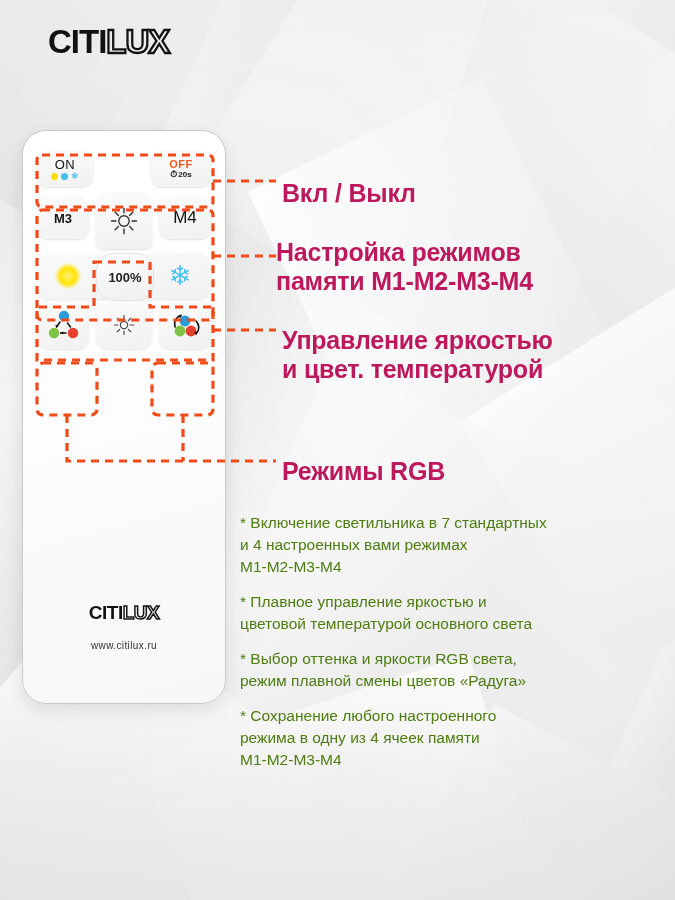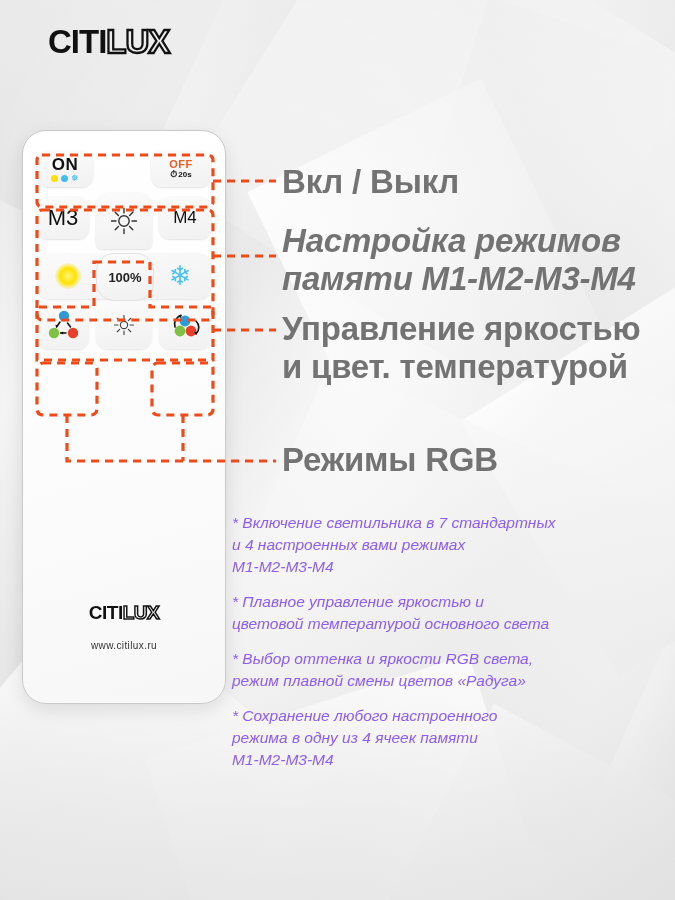--- a/index.html
+++ b/index.html
@@ -87,37 +87,37 @@
     border-radius:11px;
     box-shadow:0 1px 2px rgba(0,0,0,.10), 0 0 0 .5px rgba(0,0,0,.03);
     display:flex;align-items:center;justify-content:center;
     position:relative;
   }
 
   
   .row-power{display:flex;justify-content:space-between;height:36px;}
   .key-on{width:56px;height:36px;flex-direction:column;gap:1px;}
   .key-off{width:60px;height:36px;flex-direction:column;gap:0px;}
-  .lbl-on{font-size:17px;font-weight:bold;color:#111;line-height:1;letter-spacing:.5px;}
+  .lbl-on{font-size:13px;font-weight:normal;color:#111;line-height:1;letter-spacing:.5px;}
   .lbl-off{font-size:11px;font-weight:bold;color:#ef5a1e;line-height:1;letter-spacing:.5px;}
   .on-icons{display:flex;gap:3px;align-items:center;height:8px;}
   .dot-warm{width:7px;height:7px;border-radius:50%;background:#ffe000;}
   .dot-cool{width:7px;height:7px;border-radius:50%;background:#43bdf0;}
   .dot-flake{width:8px;height:8px;color:#43bdf0;font-size:9px;line-height:8px;}
   .off-sub{font-size:8px;font-weight:bold;color:#111;display:flex;align-items:center;gap:1px;line-height:1;}
   .clock-g{font-size:9px;}
 
   
   .row-m12{display:flex;justify-content:space-between;align-items:center;height:36px;margin-top:10px;}
   .key-m{width:56px;height:36px;font-size:17px;font-weight:bold;color:#111;}
   .led{width:4px;height:4px;border-radius:50%;background:#b9b9ba;box-shadow:0 0 2px rgba(0,0,0,.2);}
 
   
   .cluster{position:relative;height:152px;margin-top:10px;}
-  .key-m3{position:absolute;left:0;top:0;width:52px;height:42px;font-size:22px;font-weight:normal;color:#111;}
+  .key-m3{position:absolute;left:0;top:0;width:52px;height:42px;font-size:13px;font-weight:bold;color:#111;}
   .key-m4{position:absolute;right:0;top:0;width:52px;height:42px;font-size:17px;font-weight:normal;color:#111;}
   .key-up{position:absolute;left:59px;top:-4px;width:56px;height:56px;border-radius:12px 12px 6px 6px;}
   .key-mid-row{position:absolute;left:0;top:56px;width:174px;height:46px;border-radius:12px;
        background:linear-gradient(170deg,#fbfbfb 0%,#f1f1f2 100%);
        box-shadow:0 1px 2px rgba(0,0,0,.10);}
   .key-warm{position:absolute;left:8px;top:58px;width:46px;height:42px;display:flex;align-items:center;justify-content:center;}
   .key-cool{position:absolute;right:8px;top:58px;width:46px;height:42px;display:flex;align-items:center;justify-content:center;}
   .key-100{position:absolute;left:59px;top:56px;width:56px;height:46px;border-radius:18px;
        background:linear-gradient(170deg,#fcfcfc 0%,#f0f0f1 100%);
        border:1px solid #e2e2e3;
@@ -148,33 +148,34 @@
   .bb-solid{color:#111;font-weight:bold;}
   .bb-outline{color:transparent;-webkit-text-stroke:1.5px #111;font-weight:bold;}
   .bb-url{margin-top:17px;font-size:10px;color:#333;letter-spacing:.4px;}
 
   
   .overlay{position:absolute;inset:0;z-index:7;pointer-events:none;}
 
   
   .callout{
     position:absolute;z-index:8;
-    font-weight:bold;color:#737373;
-    font-size:33px;line-height:1.15;
+    font-weight:bold;color:#be185d;
+    font-size:25px;line-height:1.15;
     letter-spacing:-.2px;
+    margin-top:16px;
   }
   .c-power{left:282px;top:163px;}
-  .c-mem{left:282px;top:222px;font-style:italic;}
+  .c-mem{left:276px;top:222px;}
   .c-bright{left:282px;top:310px;}
   .c-rgb{left:282px;top:441px;}
 
   
   .notes{
-    position:absolute;left:232px;top:512px;width:430px;z-index:8;
-    font-size:15.5px;color:#8b5cf6;line-height:1.42;font-style:italic;
+    position:absolute;left:240px;top:512px;width:430px;z-index:8;
+    font-size:15.5px;color:#4d7c0f;line-height:1.42;
   }
   .note{margin-bottom:13px;white-space:pre-line;}
 </style>
 </head>
 <body>
 
 <div id="page">
 
   <div class="bg-base"></div>
   <div class="facet f7"></div>

